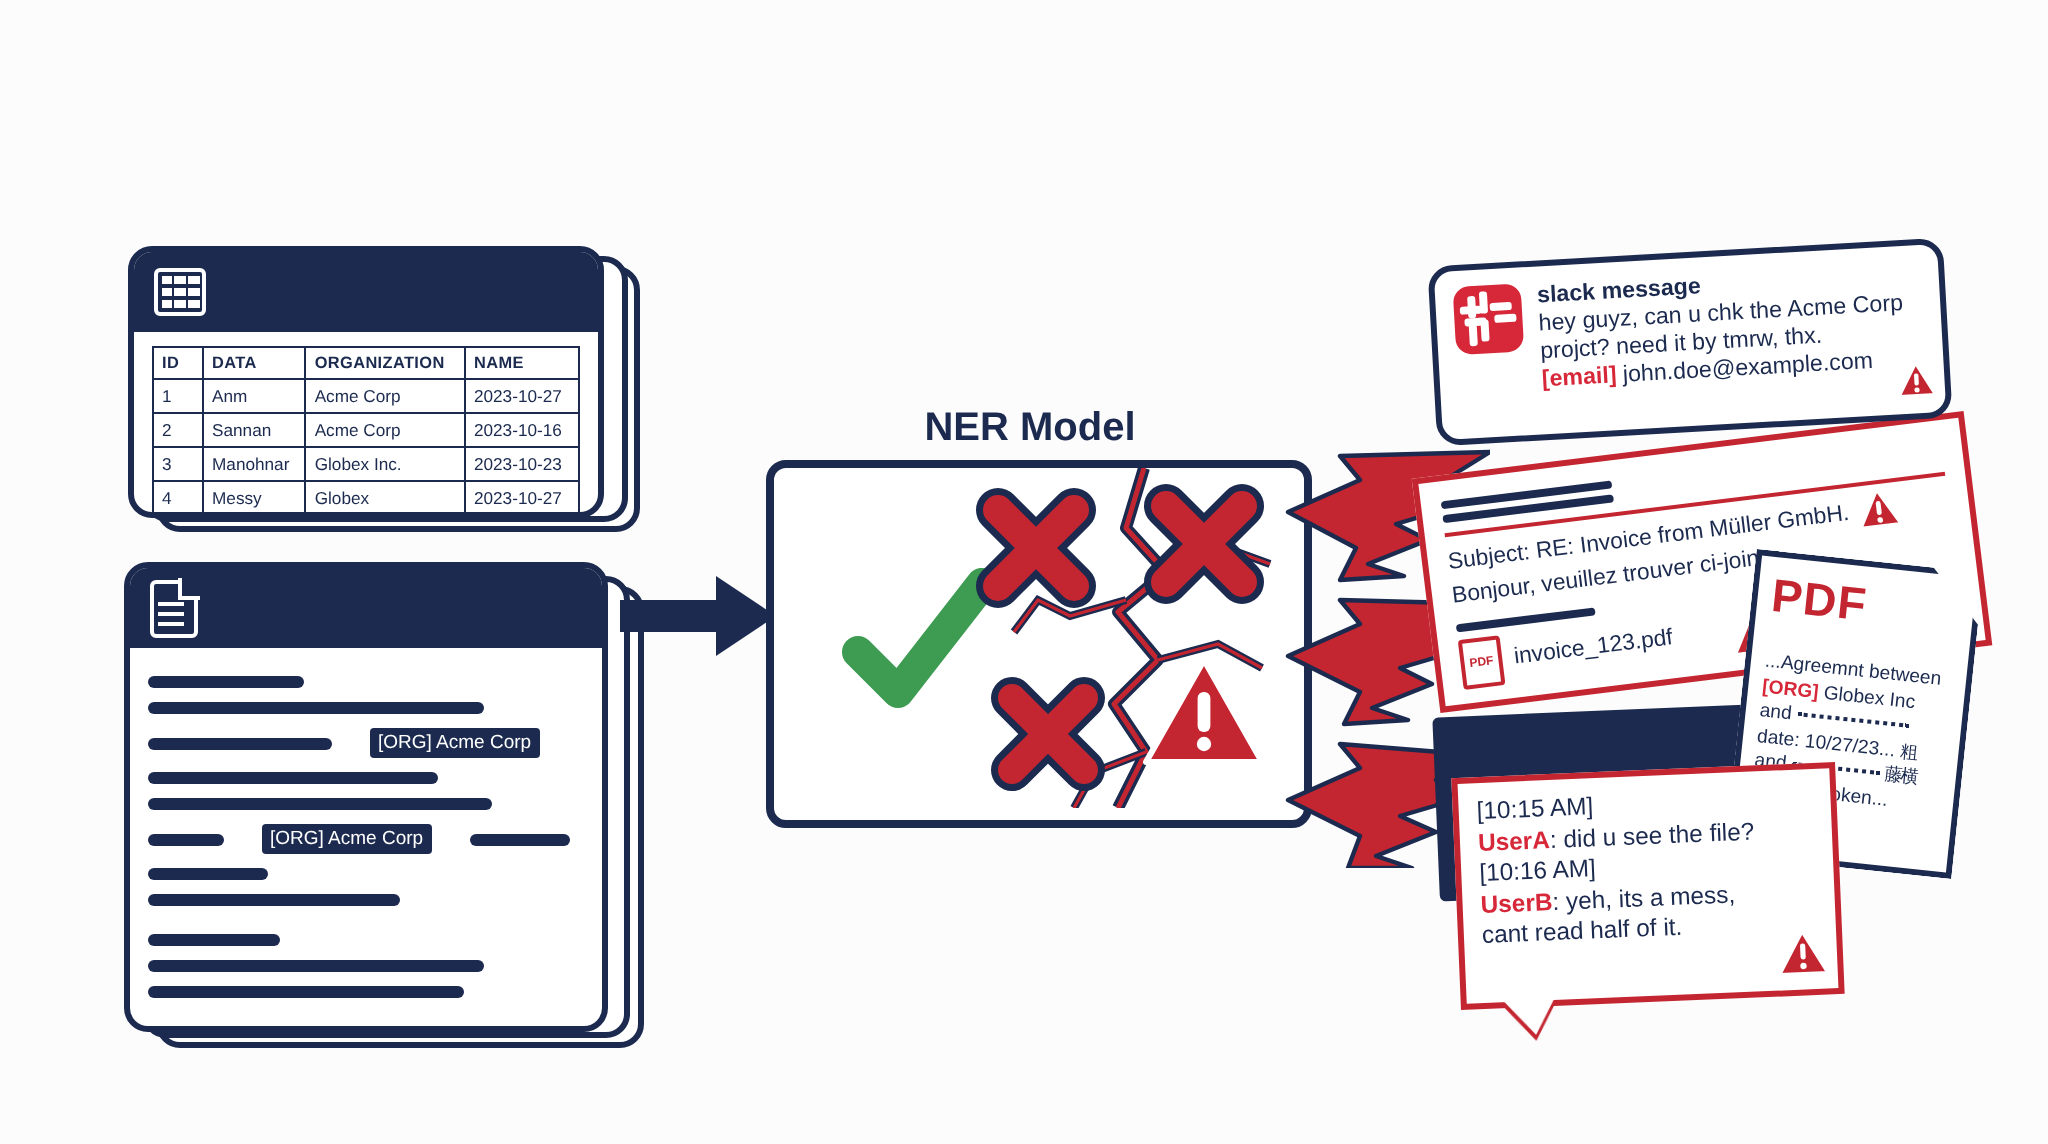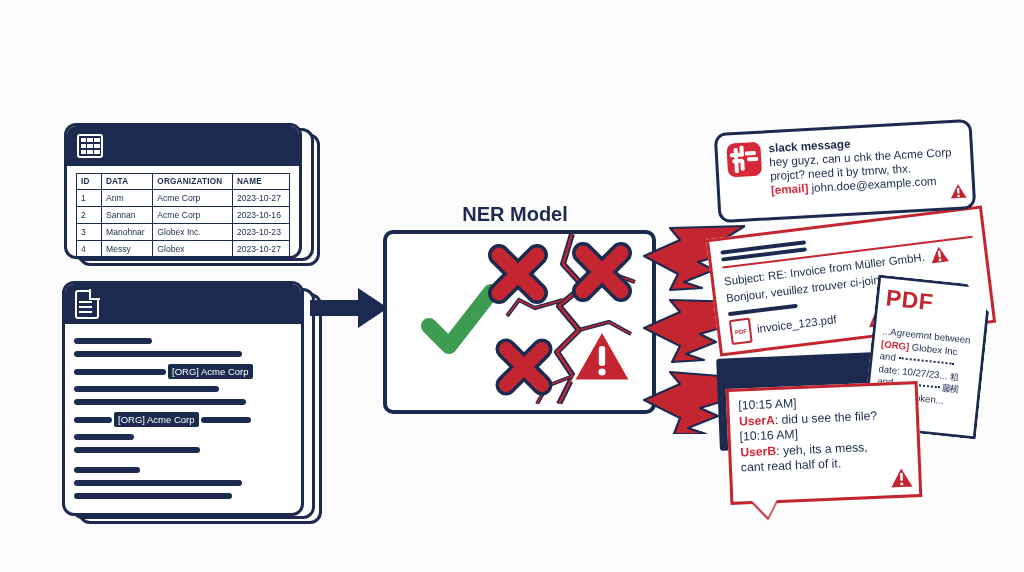--- a/index.html
+++ b/index.html
@@ -58,21 +58,21 @@
   
   table.dt{border-collapse:collapse;width:100%;font-size:8.6px;color:#1b2a4e;}
   table.dt th,table.dt td{
     border:1px solid #1b2a4e;padding:3px 4px;text-align:left;white-space:nowrap;
   }
   table.dt th{font-weight:bold;font-size:8.2px;letter-spacing:.2px;}
   table.dt tr td:first-child,table.dt tr th:first-child{width:16px;margin-left:15px;}
 
   
   .dl{height:6px;background:#1b2a4e;border-radius:3px;margin:7px 0;}
-  .lrow{display:flex;align-items:center;gap:2px;margin:7px 0;}
+  .lrow{display:flex;align-items:center;gap:19px;margin:7px 0;}
   .lrow .dl{margin:0;}
   .tag{
     background:#1b2a4e;color:#fff;font-size:9.5px;padding:2px 4px;border-radius:2px;
     white-space:nowrap;font-weight:normal;
   }
 
   
   #modelbox{
     position:absolute;left:383px;top:230px;width:265px;height:176px;
     background:#fff;border:4px solid #1b2a4e;border-radius:10px;

